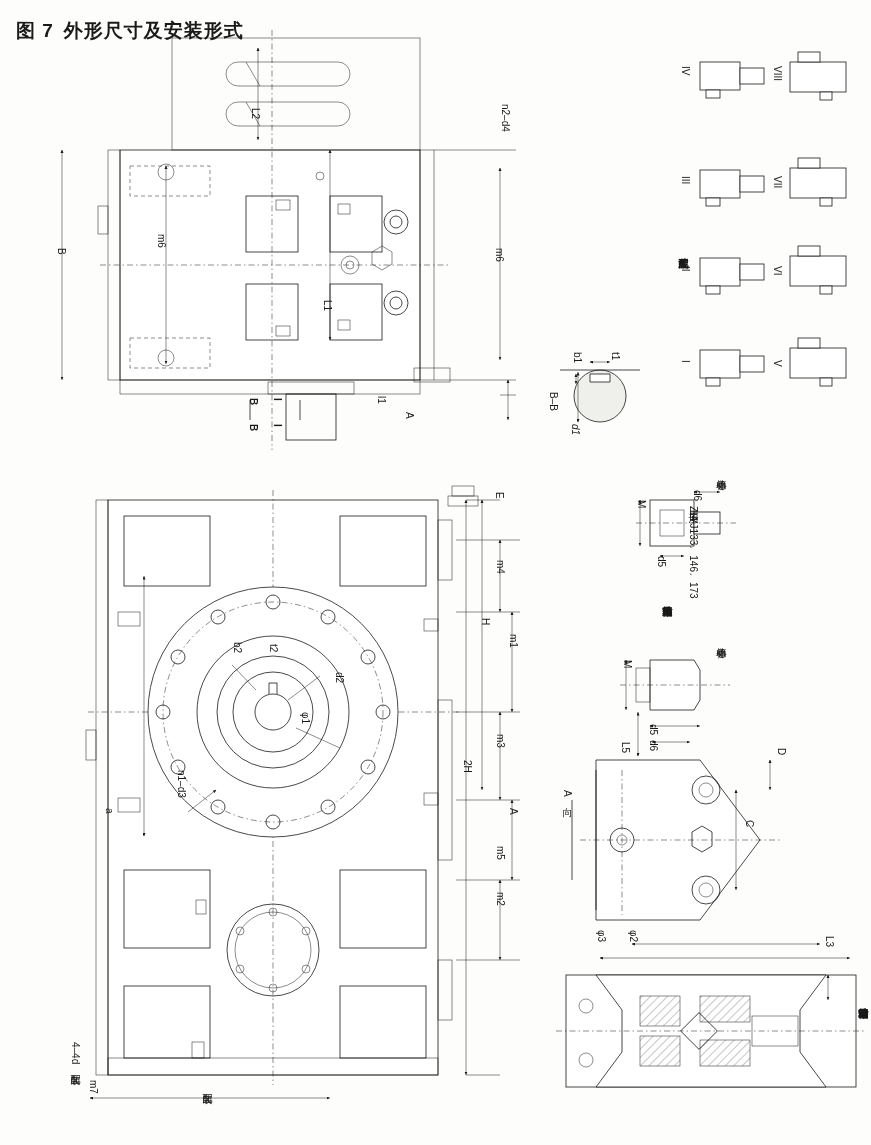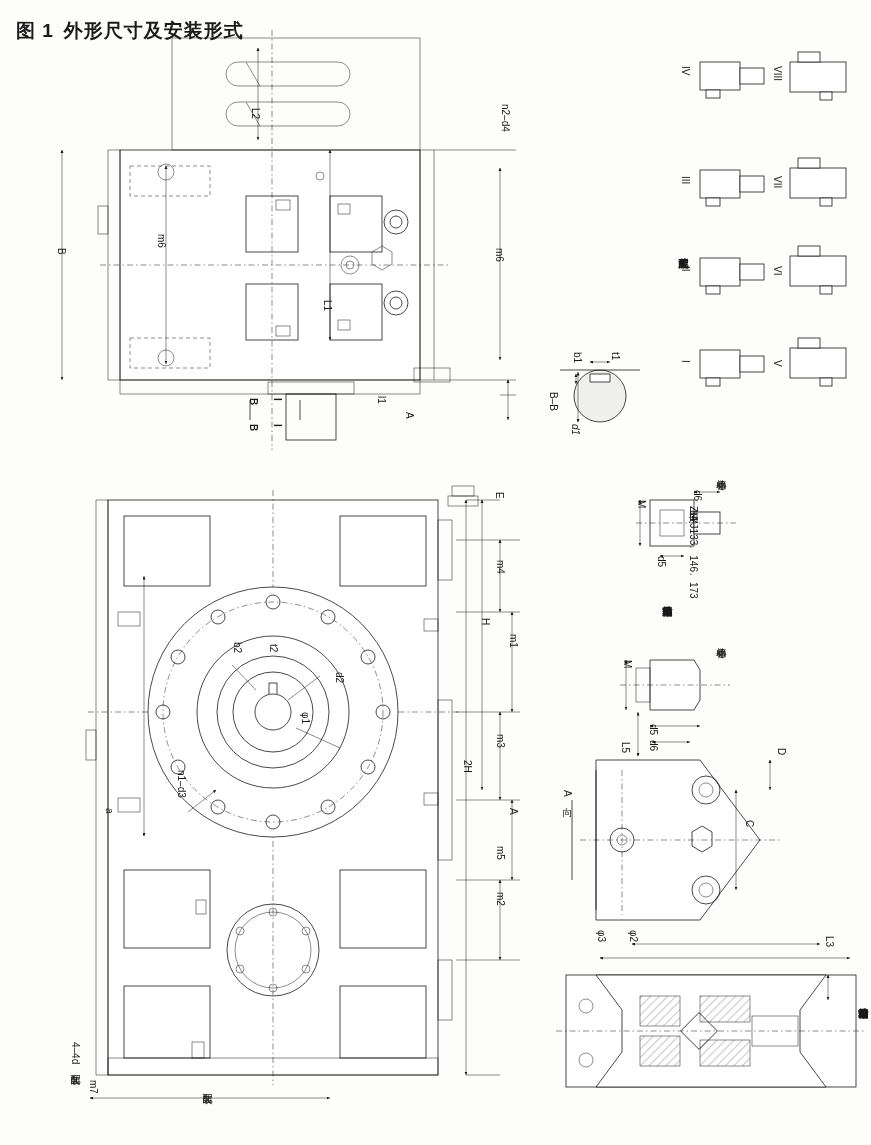--- a/index.html
+++ b/index.html
@@ -20,21 +20,21 @@
   .fillw{fill:#ffffff;}
   .fillg{fill:#efefec;}
   .hatch{fill:url(#hatchp);}
 </style>
 </head>
 <body>
 
 <div id="page">
 
   <div class="fig-title">
-    <span class="num">图 1</span><span>外形尺寸及安装形式</span>
+    <span class="num">图 7</span><span>外形尺寸及安装形式</span>
   </div>
 
   <svg class="drawing" viewBox="0 0 871 1145">
     <defs>
       <pattern id="hatchp" width="6" height="6" patternUnits="userSpaceOnUse" patternTransform="rotate(45)">
         <line x1="0" y1="0" x2="0" y2="6" stroke="#1a1a1a" stroke-width="0.5"></line>
       </pattern>
       <pattern id="hatchp2" width="6" height="6" patternUnits="userSpaceOnUse" patternTransform="rotate(-45)">
         <line x1="0" y1="0" x2="0" y2="6" stroke="#1a1a1a" stroke-width="0.5"></line>
       </pattern>

